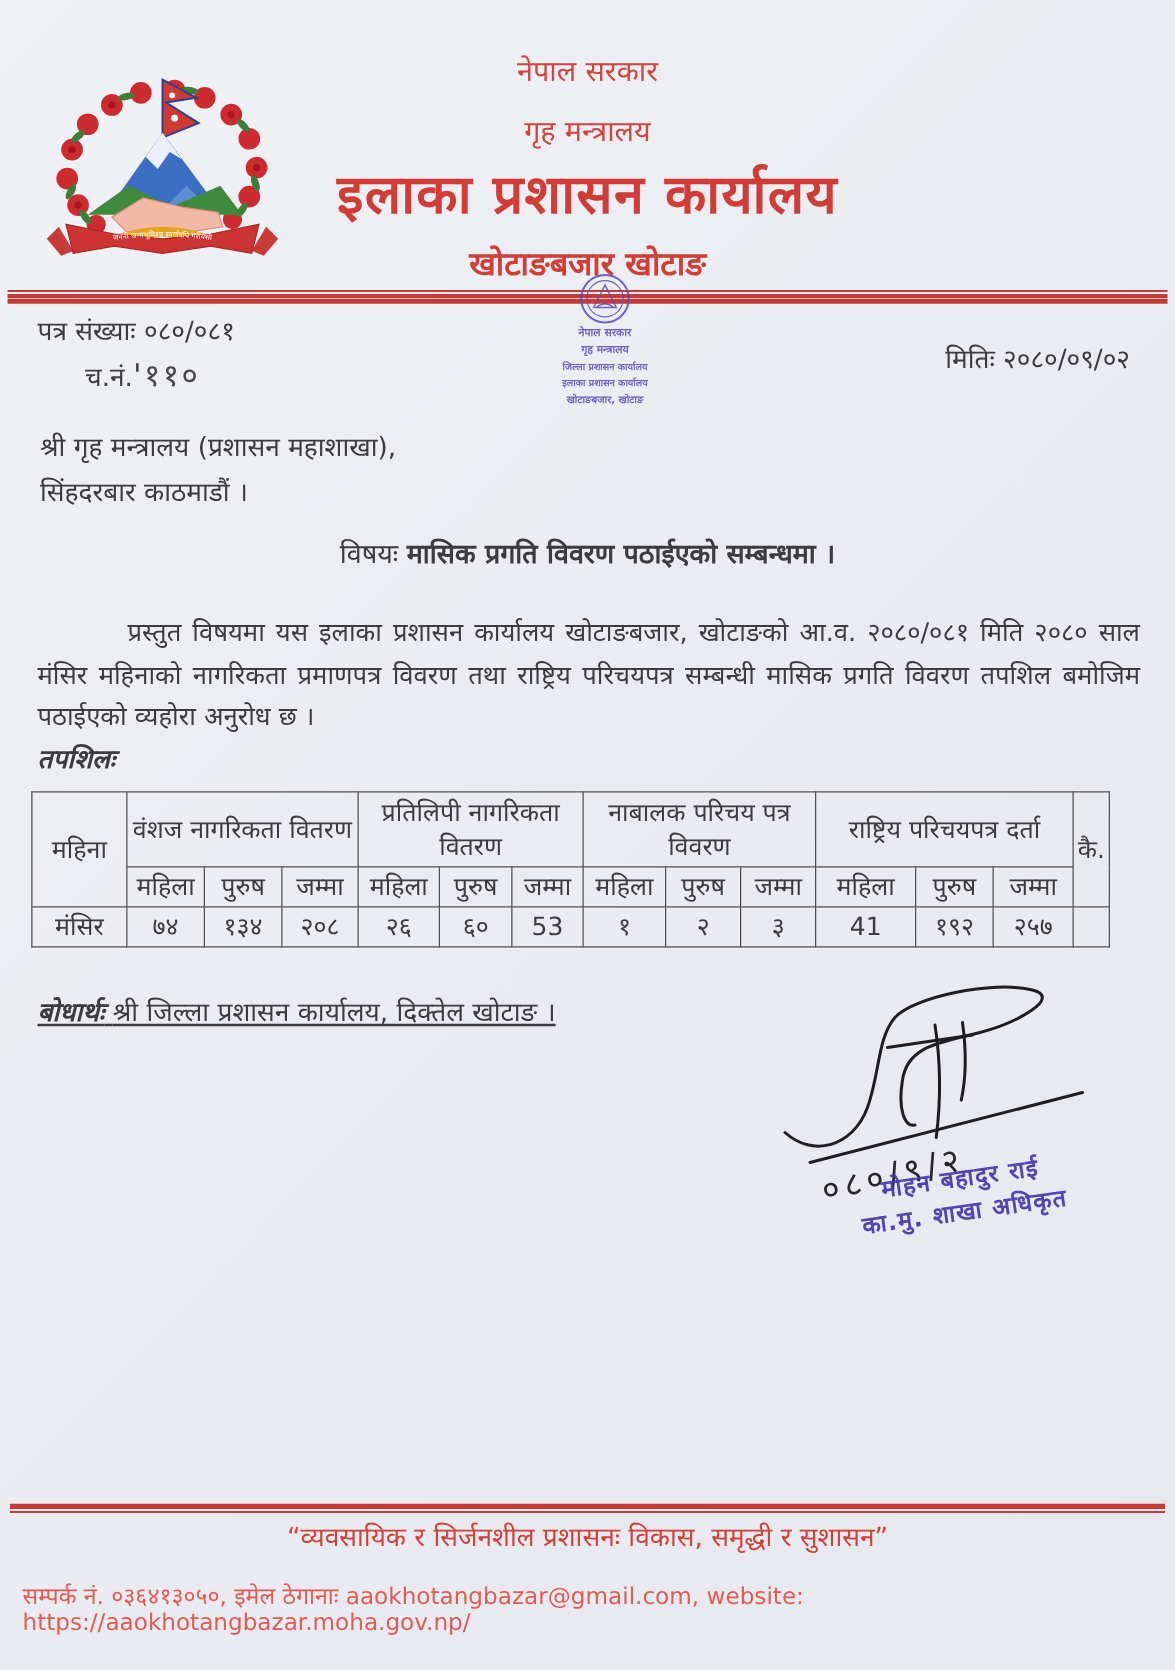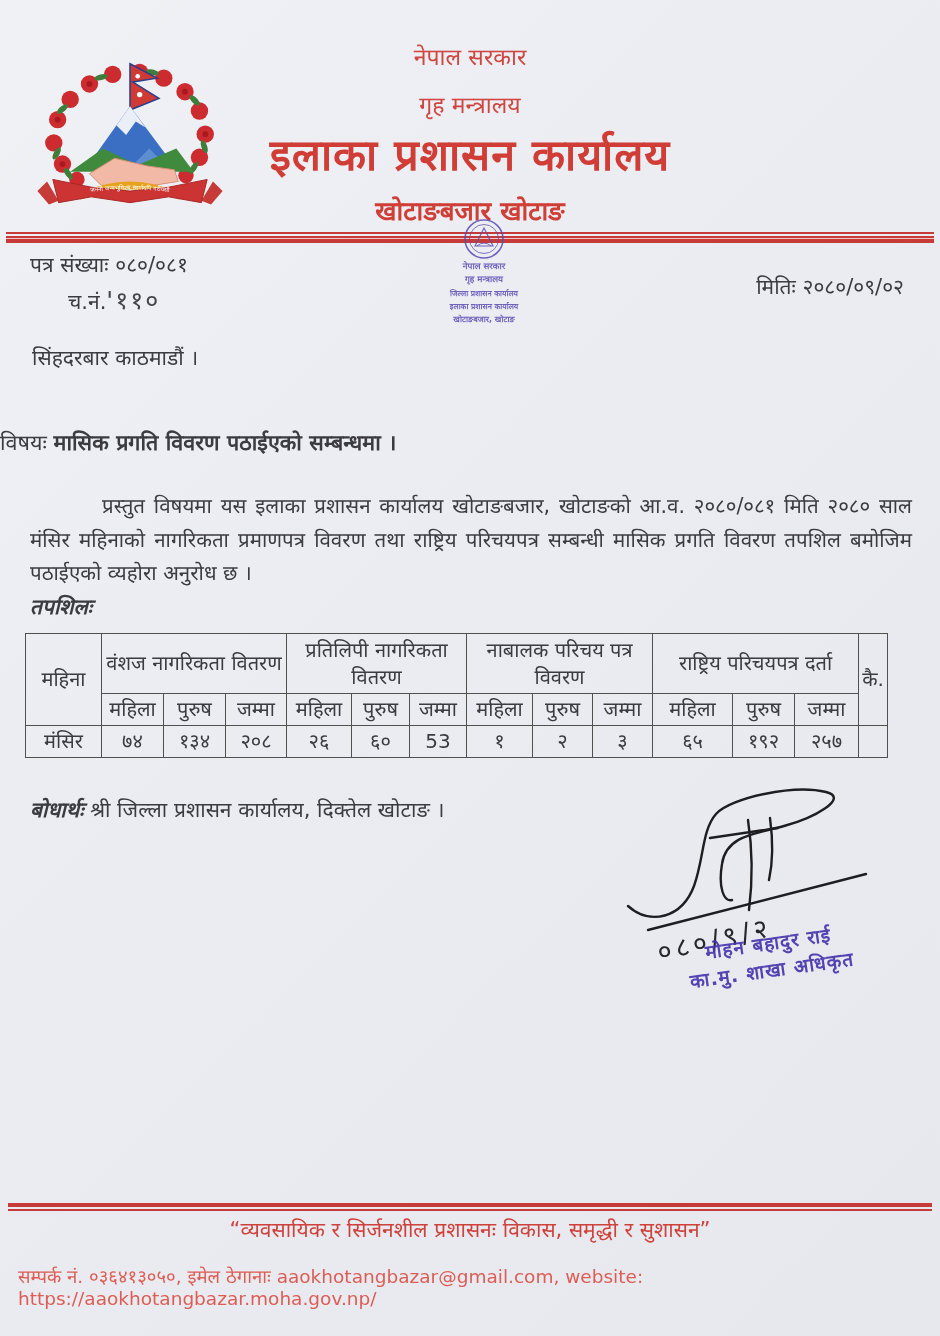--- a/index.html
+++ b/index.html
@@ -29,35 +29,35 @@
   .hand{font-size:25px;color:#46464c;letter-spacing:2px;font-weight:500;}
   .date{position:absolute;right:36px;top:272px;font-size:21px;margin-left:24px;}
   
   .round-stamp{position:absolute;left:418px;top:216px;width:132px;height:120px;opacity:.85;}
   .round-stamp text{fill:#5b4bb5;font-weight:bold;}
   .round-stamp .ln12{font-size:8.6px;}
   .round-stamp .ln34{font-size:7.6px;}
   .round-stamp .ln5{font-size:8px;}
   
   .addr{position:absolute;left:32px;top:340px;font-size:21px;line-height:36px;}
-  .subject{position:absolute;left:0;top:427px;width:100%;text-align:left;font-size:21.5px;}
+  .subject{position:absolute;left:0;top:427px;width:100%;text-align:center;font-size:21.5px;}
   .subject b{font-weight:bold;}
   .bodytext{position:absolute;left:30px;top:490px;width:882px;font-size:20.5px;line-height:33.5px;
     text-align:justify;text-indent:72px;}
   .tapashil{position:absolute;left:30px;top:592px;font-size:21px;font-style:italic;font-weight:600;}
   
   .tbl-wrap{position:absolute;left:25px;top:633px;}
   table{border-collapse:collapse;table-layout:fixed;width:862px;background:transparent;}
   th,td{border:1.4px solid #50504f;text-align:center;vertical-align:middle;padding:2px 1px;
     font-weight:normal;font-size:20px;line-height:1.35;}
   .grp{height:60px;}
   .sub{height:30px;}
   .dat{height:26px;font-size:20px;}
   
-  .cc{position:absolute;left:30px;top:795px;font-size:21px;}
+  .cc{position:absolute;left:30px;top:795px;font-size:21px;text-decoration:underline;}
   .cc .lbl{font-style:italic;font-weight:600;}
   .sig-area{position:absolute;left:598px;top:778px;width:332px;height:230px;}
   .sig-svg{position:absolute;left:0;top:0;}
   .sig-date{position:absolute;left:58px;top:142px;transform:rotate(-13deg);
     font-size:27px;color:#26262b;letter-spacing:4px;}
   .official-stamp{position:absolute;left:645px;top:930px;width:250px;transform:rotate(-8deg);
     color:#4636ae;text-align:center;font-weight:bold;font-size:19px;line-height:27px;
     letter-spacing:1px;opacity:.92;}
   
   .slogan{position:absolute;left:0;top:1215px;width:100%;text-align:center;
@@ -162,20 +162,21 @@
   </div>
   <div class="serial">
     <span>च.नं.</span><span class="hand">'११०</span>
   </div>
   <div class="date">
     <span>मितिः</span>
     <span>२०८०/०९/०२</span>
   </div>
 
   <div class="addr">
+    <div>श्री गृह मन्त्रालय (प्रशासन महाशाखा),</div>
     <div>सिंहदरबार काठमाडौं ।</div>
   </div>
 
   <div class="subject">
     <span>विषयः</span>
     <b>मासिक प्रगति विवरण पठाईएको सम्बन्धमा ।</b>
   </div>
 
   <div class="bodytext">प्रस्तुत विषयमा यस इलाका प्रशासन कार्यालय खोटाङबजार, खोटाङको आ.व. २०८०/०८१ मिति २०८० साल मंसिर महिनाको नागरिकता प्रमाणपत्र विवरण तथा राष्ट्रिय परिचयपत्र सम्बन्धी मासिक प्रगति विवरण तपशिल बमोजिम पठाईएको व्यहोरा अनुरोध छ ।</div>
   <div class="tapashil">तपशिलः</div>
@@ -225,21 +226,21 @@
         <td>मंसिर</td>
         <td>७४</td>
         <td>१३४</td>
         <td>२०८</td>
         <td>२६</td>
         <td>६०</td>
         <td>53</td>
         <td>१</td>
         <td>२</td>
         <td>३</td>
-        <td>६५</td>
+        <td>41</td>
         <td>१९२</td>
         <td>२५७</td>
         <td></td>
       </tr>
     </tbody>
       </table>
   </div>
 
   <div class="cc">
     <span class="lbl">बोधार्थः</span>

